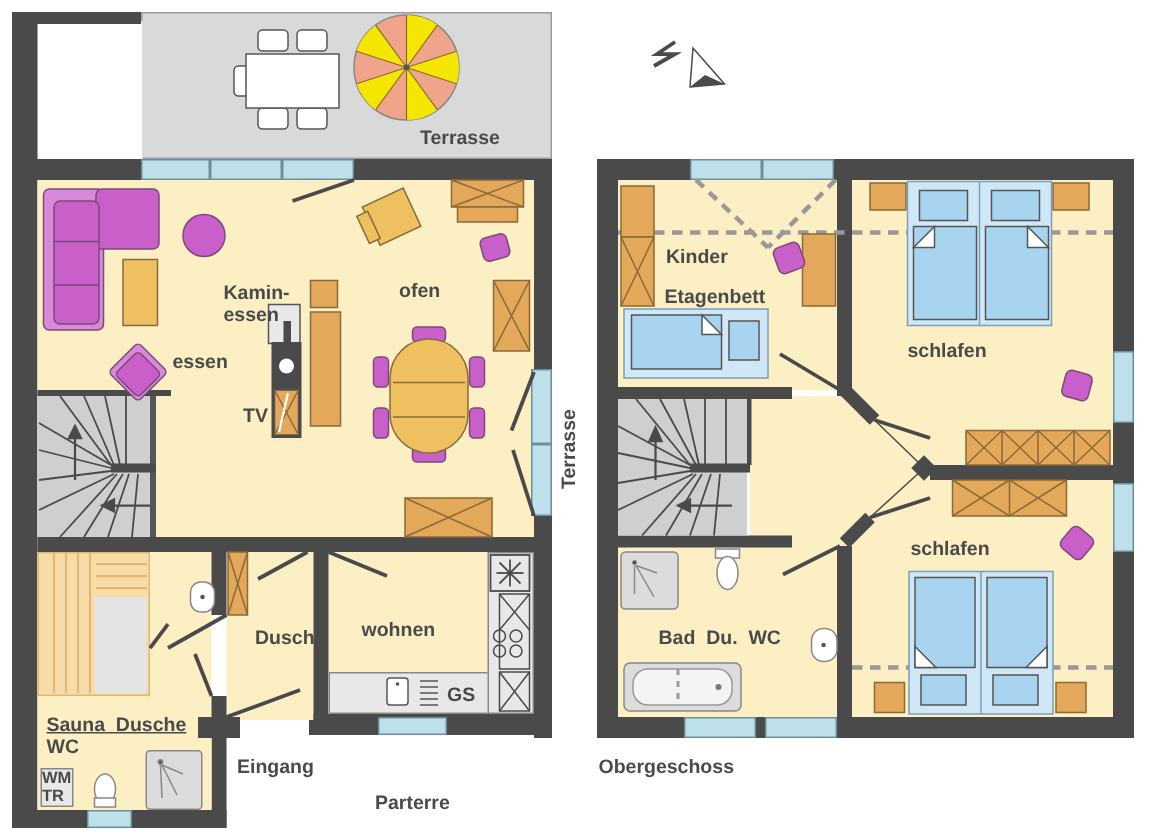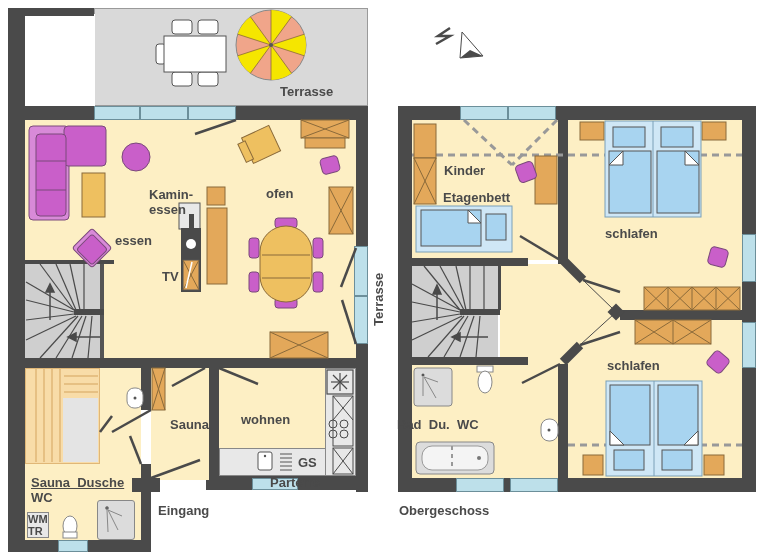--- a/index.html
+++ b/index.html
@@ -433,28 +433,28 @@
   </g>
 </svg>
 
 <div class="lbl" style="left:280px;top:85px;">Terrasse</div>
 <div class="lbl" style="left:115px;top:234px;">essen</div>
 <div class="lbl" style="left:149px;top:188px;">Kamin-</div>
 <div class="lbl" style="left:149px;top:203px;">essen</div>
 <div class="lbl" style="left:162px;top:270px;">TV</div>
 <div class="lbl" style="left:266px;top:187px;">ofen</div>
 <div class="lbl vert" style="left:372px;top:326px;">Terrasse</div>
-<div class="lbl" style="left:170px;top:418px;">Sauna</div>
+<div class="lbl" style="left:170px;top:418px;">Dusche</div>
 <div class="lbl" style="left:241px;top:413px;">wohnen</div>
 <div class="lbl" style="left:298px;top:456px;">GS</div>
 <div class="lbl" style="left:31px;top:476px;white-space:pre;text-decoration:underline;">Sauna  Dusche</div>
 <div class="lbl" style="left:31px;top:491px;">WC</div>
 <div class="lbl lbl-sm" style="left:28px;top:514px;font-size:11px;">WM</div>
 <div class="lbl lbl-sm" style="left:28px;top:526px;font-size:11px;">TR</div>
 <div class="lbl" style="left:158px;top:504px;text-align:center;">Eingang</div>
-<div class="lbl" style="left:250px;top:476px;margin-left:20px;">Parterre</div>
+<div class="lbl" style="left:250px;top:528px;">Parterre</div>
 
 <div class="lbl" style="left:444px;top:164px;">Kinder</div>
 <div class="lbl" style="left:443px;top:191px;">Etagenbett</div>
 <div class="lbl" style="left:605px;top:227px;">schlafen</div>
 <div class="lbl" style="left:607px;top:359px;">schlafen</div>
-<div class="lbl" style="left:397px;top:418px;white-space:pre;text-align:right;">Bad  Du.  WC</div>
+<div class="lbl" style="left:439px;top:418px;white-space:pre;text-align:right;">Bad  Du.  WC</div>
 <div class="lbl" style="left:399px;top:504px;">Obergeschoss</div>
 
 </body></html>

